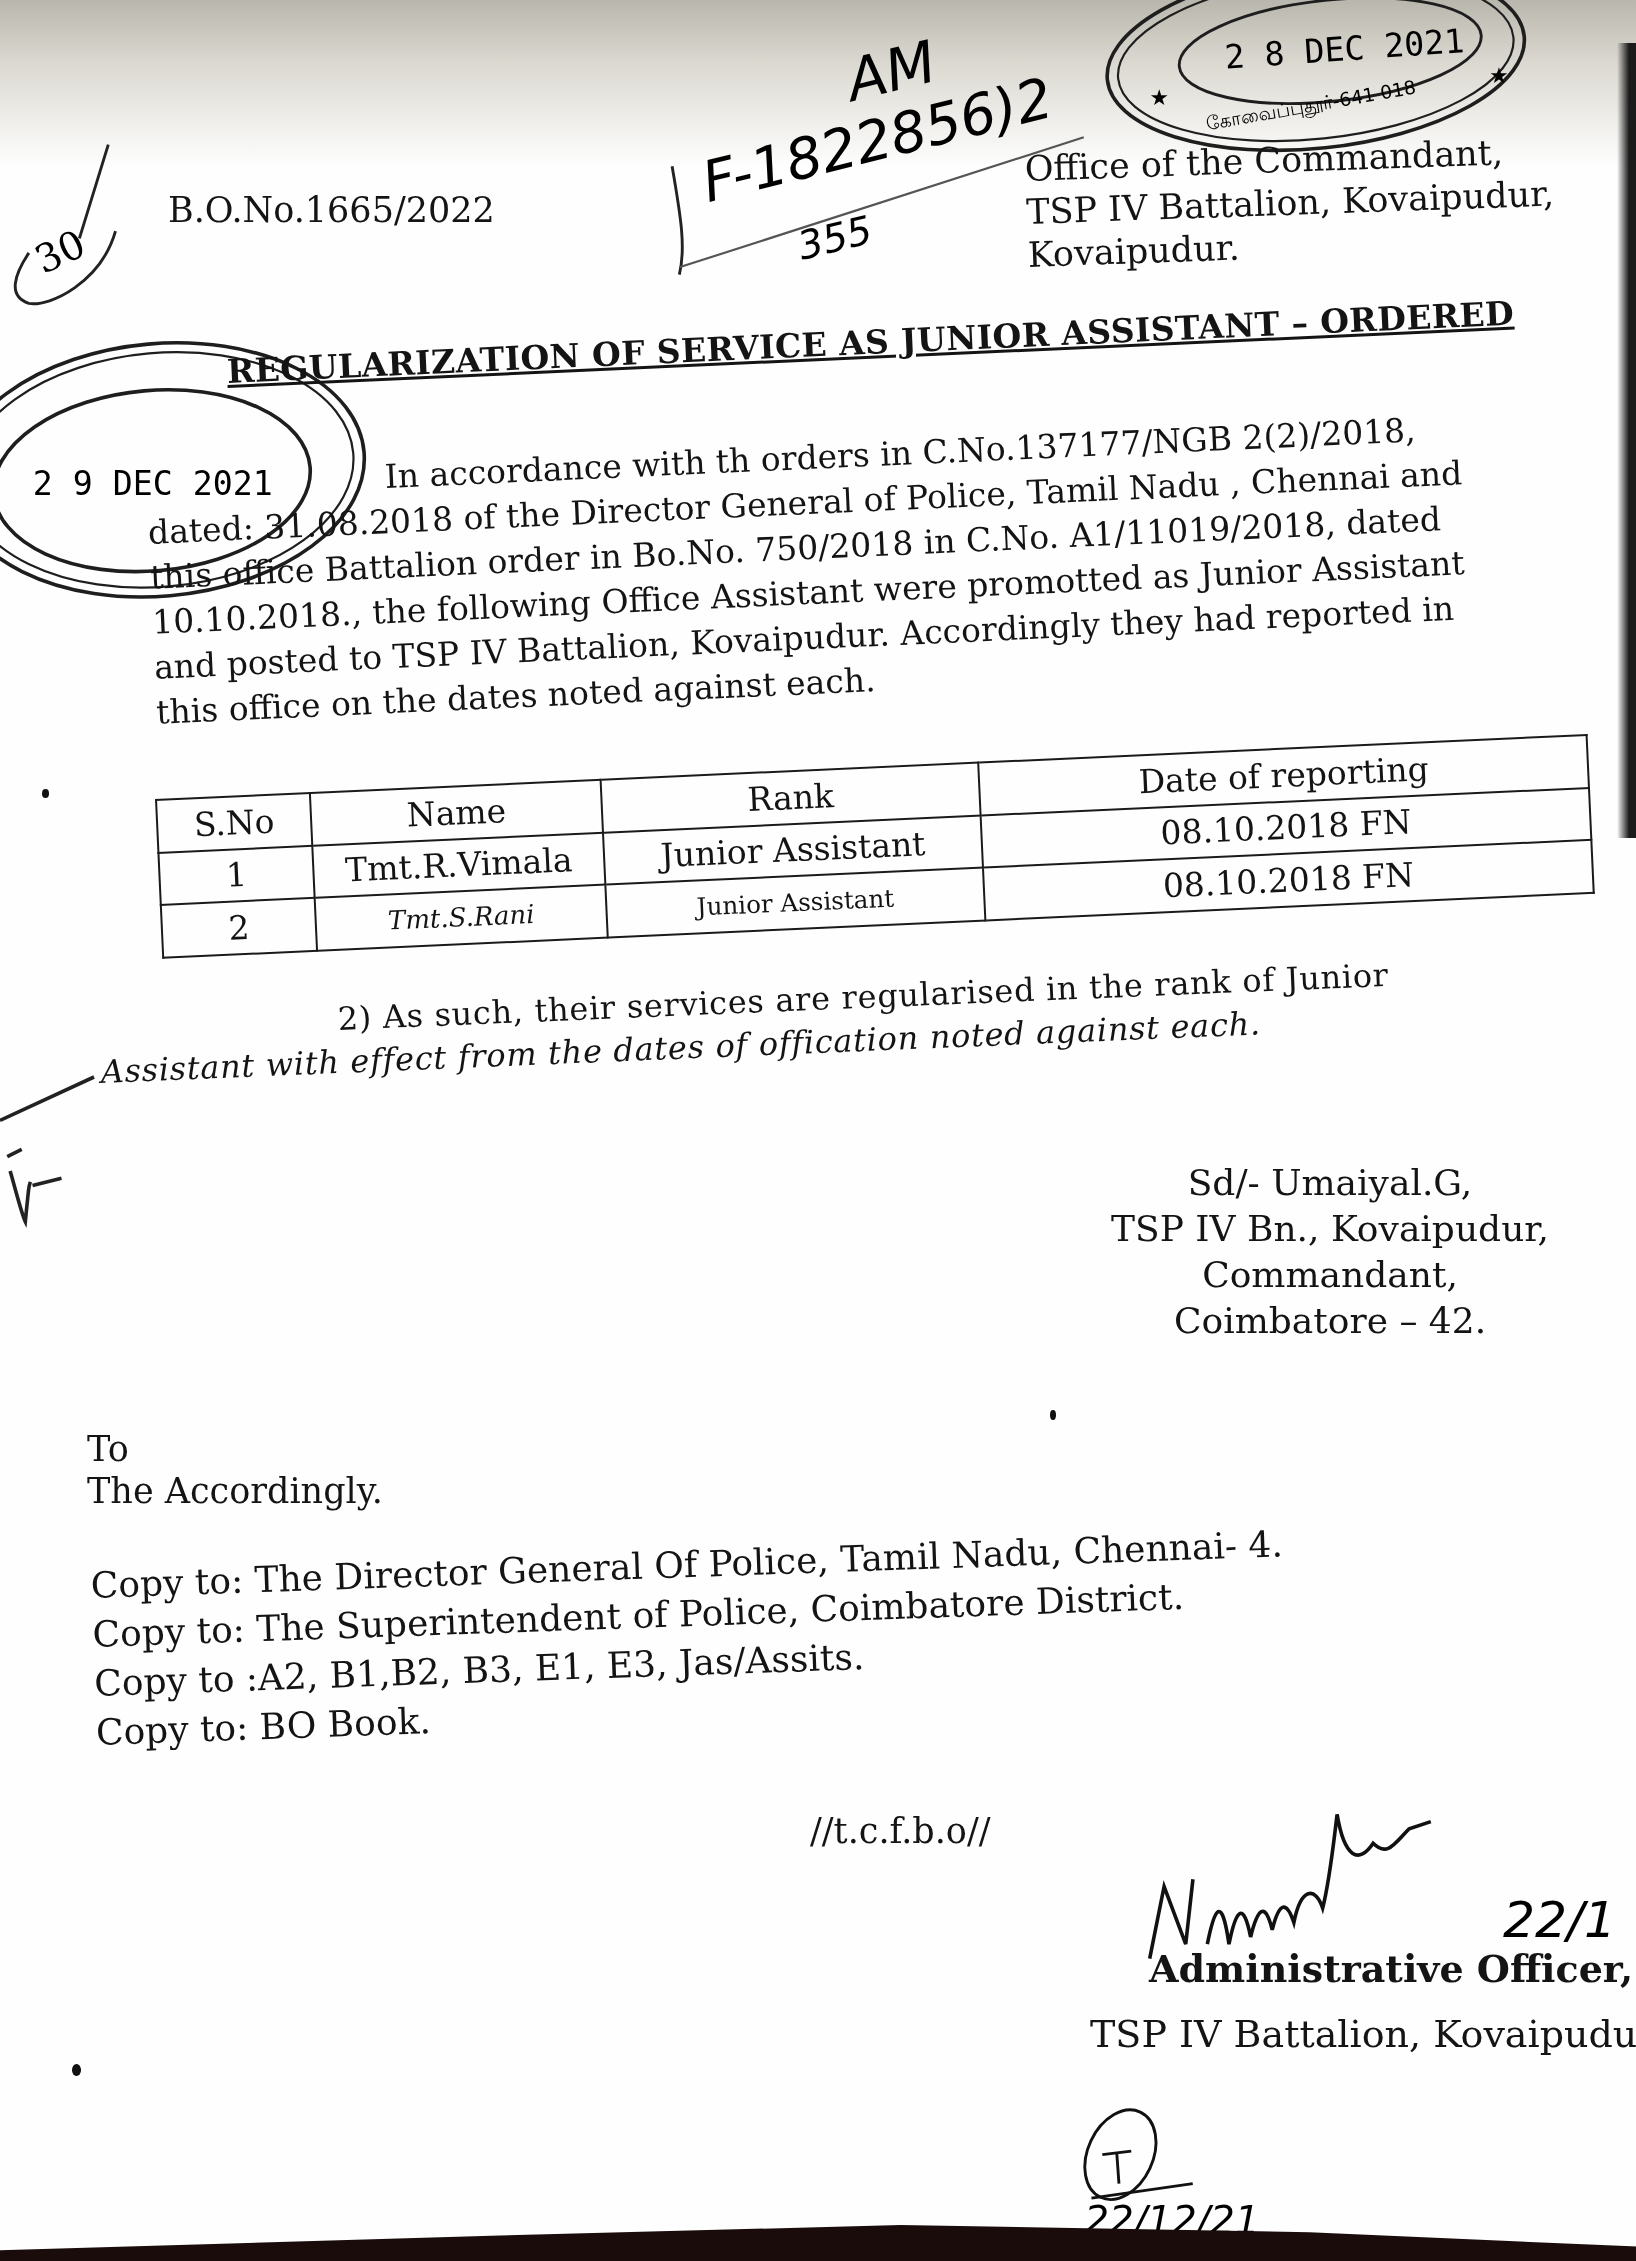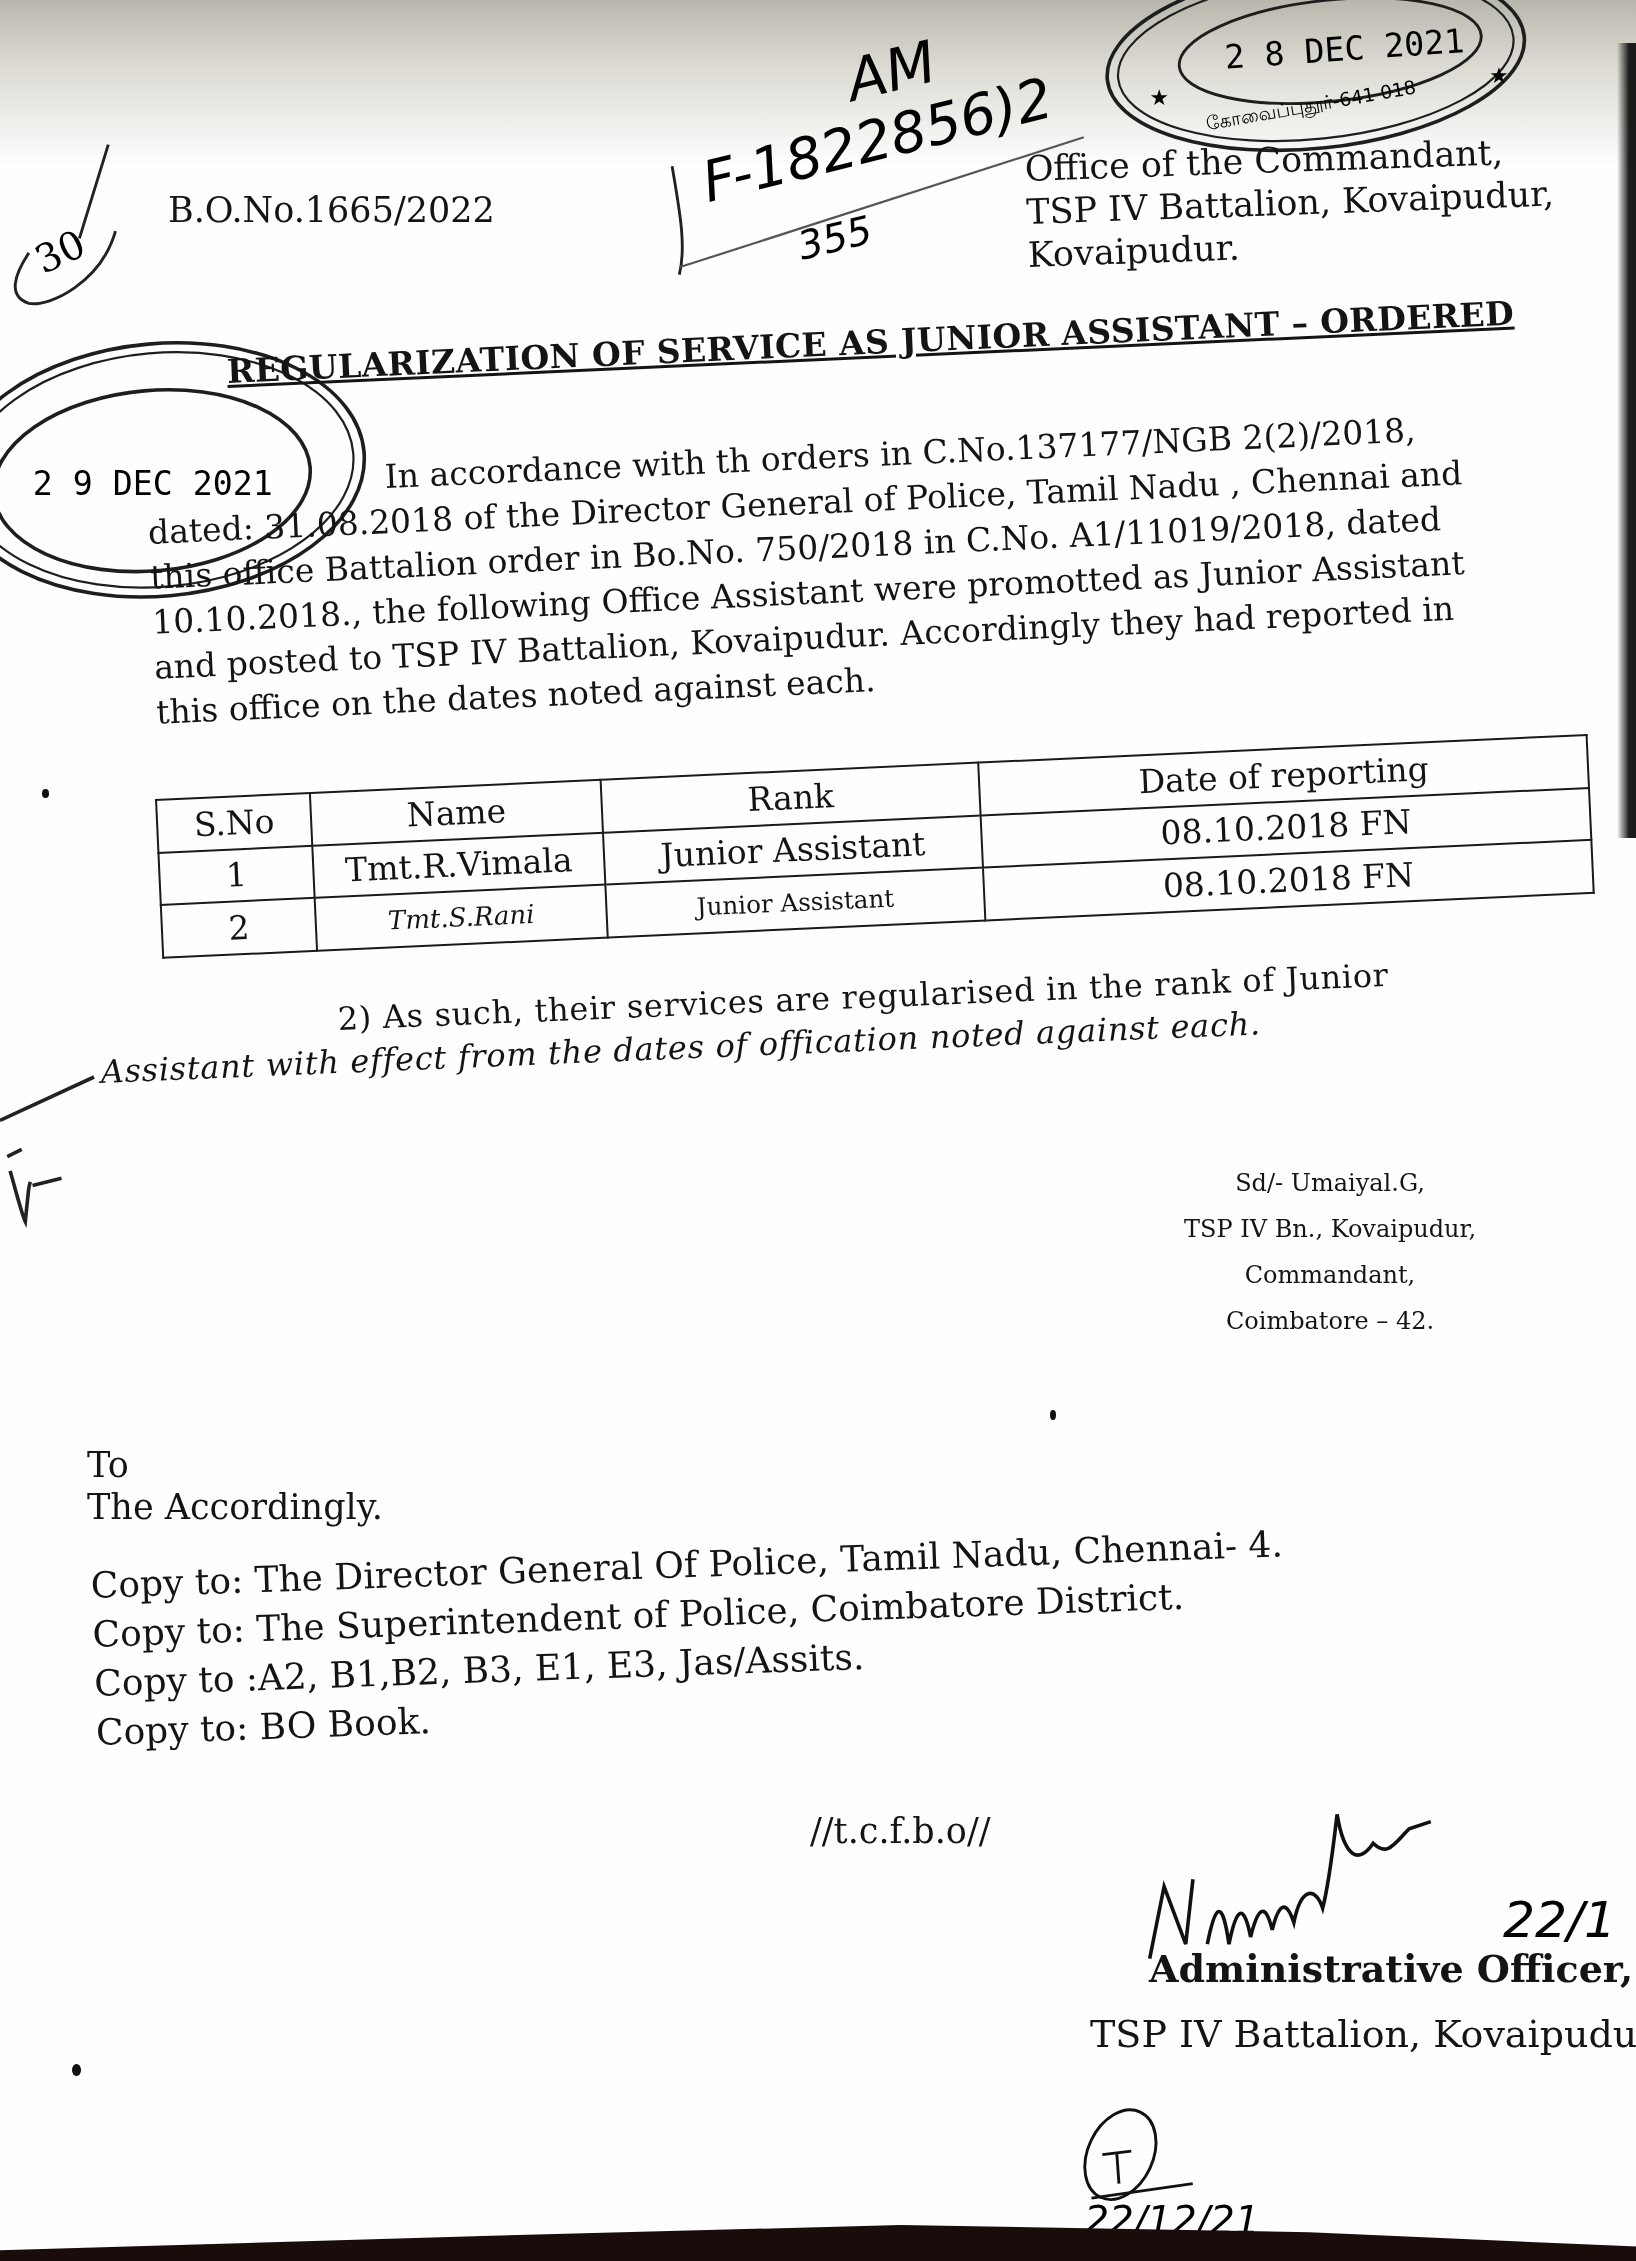--- a/index.html
+++ b/index.html
@@ -34,22 +34,22 @@
     font-size: 33px; line-height: 45px; transform: rotate(-2.6deg); transform-origin: left top;
     width: 1504px; white-space: normal; text-align: justify;
   }
   .para .line { display: block; white-space: nowrap; }
   .table-wrap { transform: rotate(-2.6deg); transform-origin: left top; }
   table.rep { border-collapse: collapse; font-size: 33px; }
   table.rep td, table.rep th {
     border: 2.2px solid #1a1a1a; padding: 5.8px 14.5px; text-align: center; font-weight: normal;
   }
   .para2 { font-size: 32px; line-height: 43px; transform: rotate(-2.4deg); transform-origin: left top; letter-spacing: 0.7px; }
-  .sig-block { font-size: 24px; line-height: 46px; text-align: center; }
-  .to { font-size: 35px; line-height: 42px; margin-top: 16px; }
+  .sig-block { font-size: 36px; line-height: 46px; text-align: center; }
+  .to { font-size: 35px; line-height: 42px; }
   .copy { font-size: 36px; line-height: 49px; transform: rotate(-2deg); transform-origin: left top; }
   .tcfbo { font-size: 35px; }
   .ao { font-size: 38px; line-height: 64px; }
   .stamp-svg { position: absolute; overflow: visible; }
   .hw { position: absolute; overflow: visible; }
   .stamp-date { font-family: "DejaVu Sans Mono", monospace; font-size: 46px; }
 </style>
 </head>
 <body>
 

